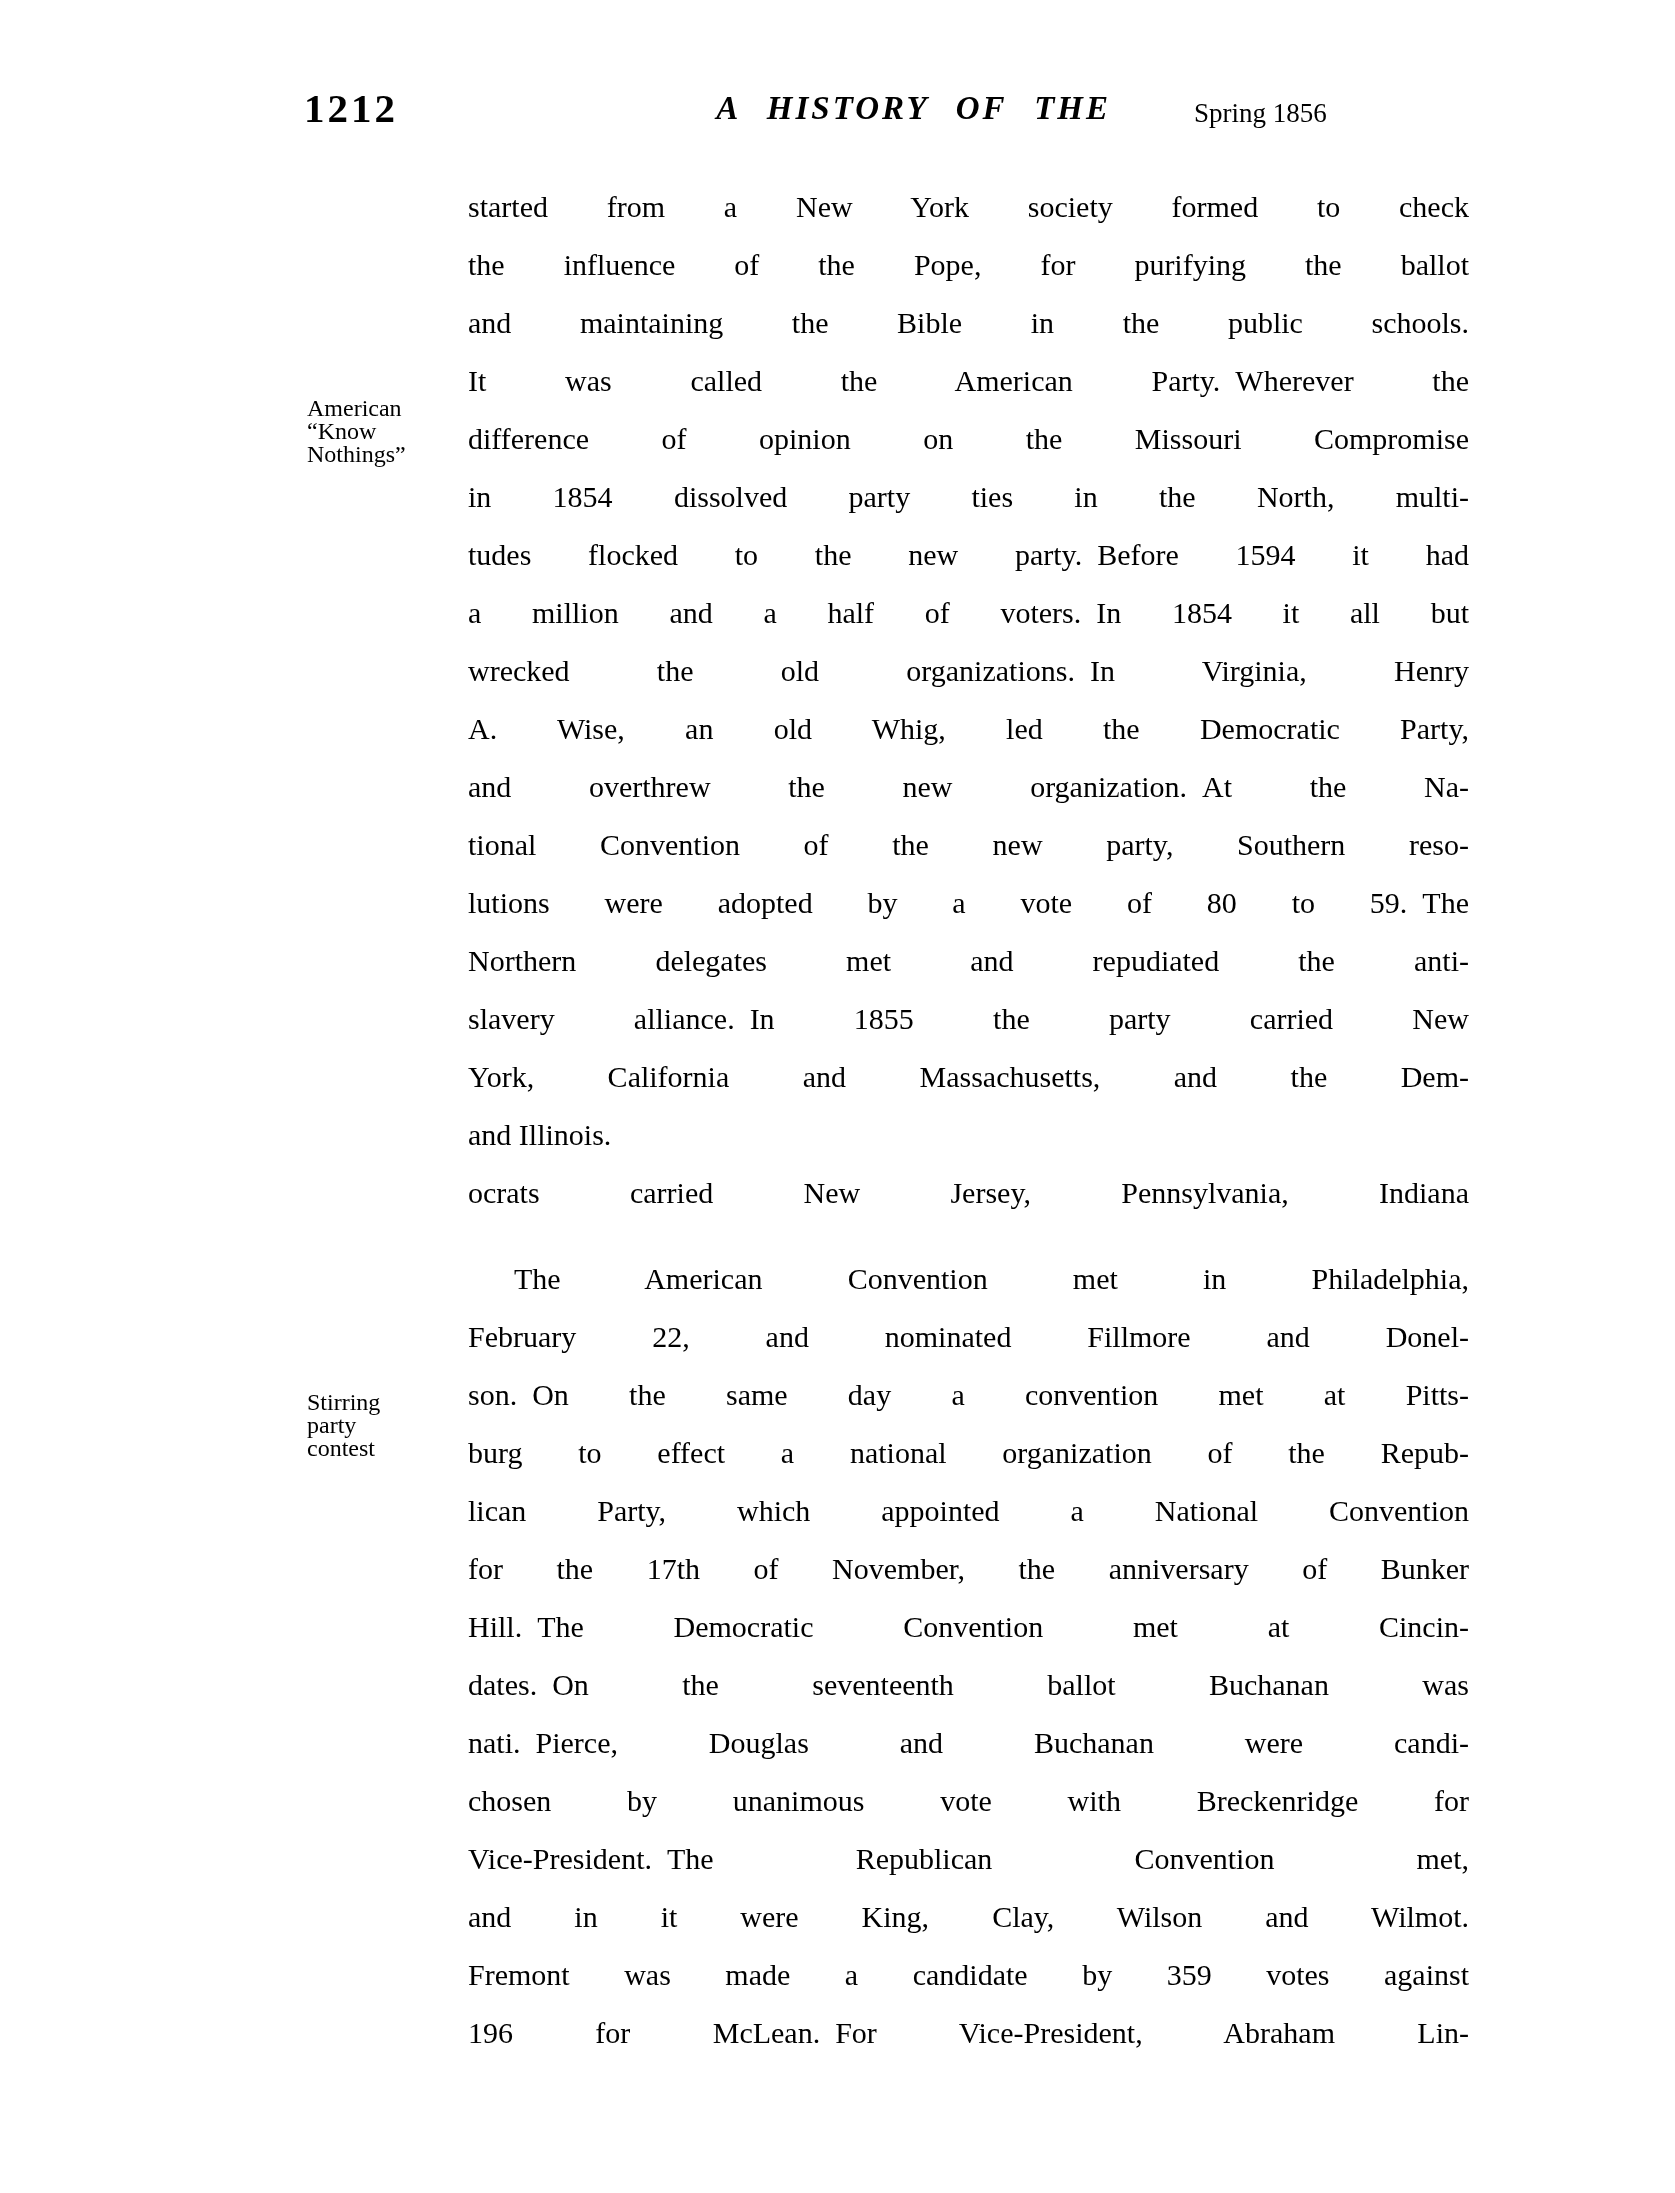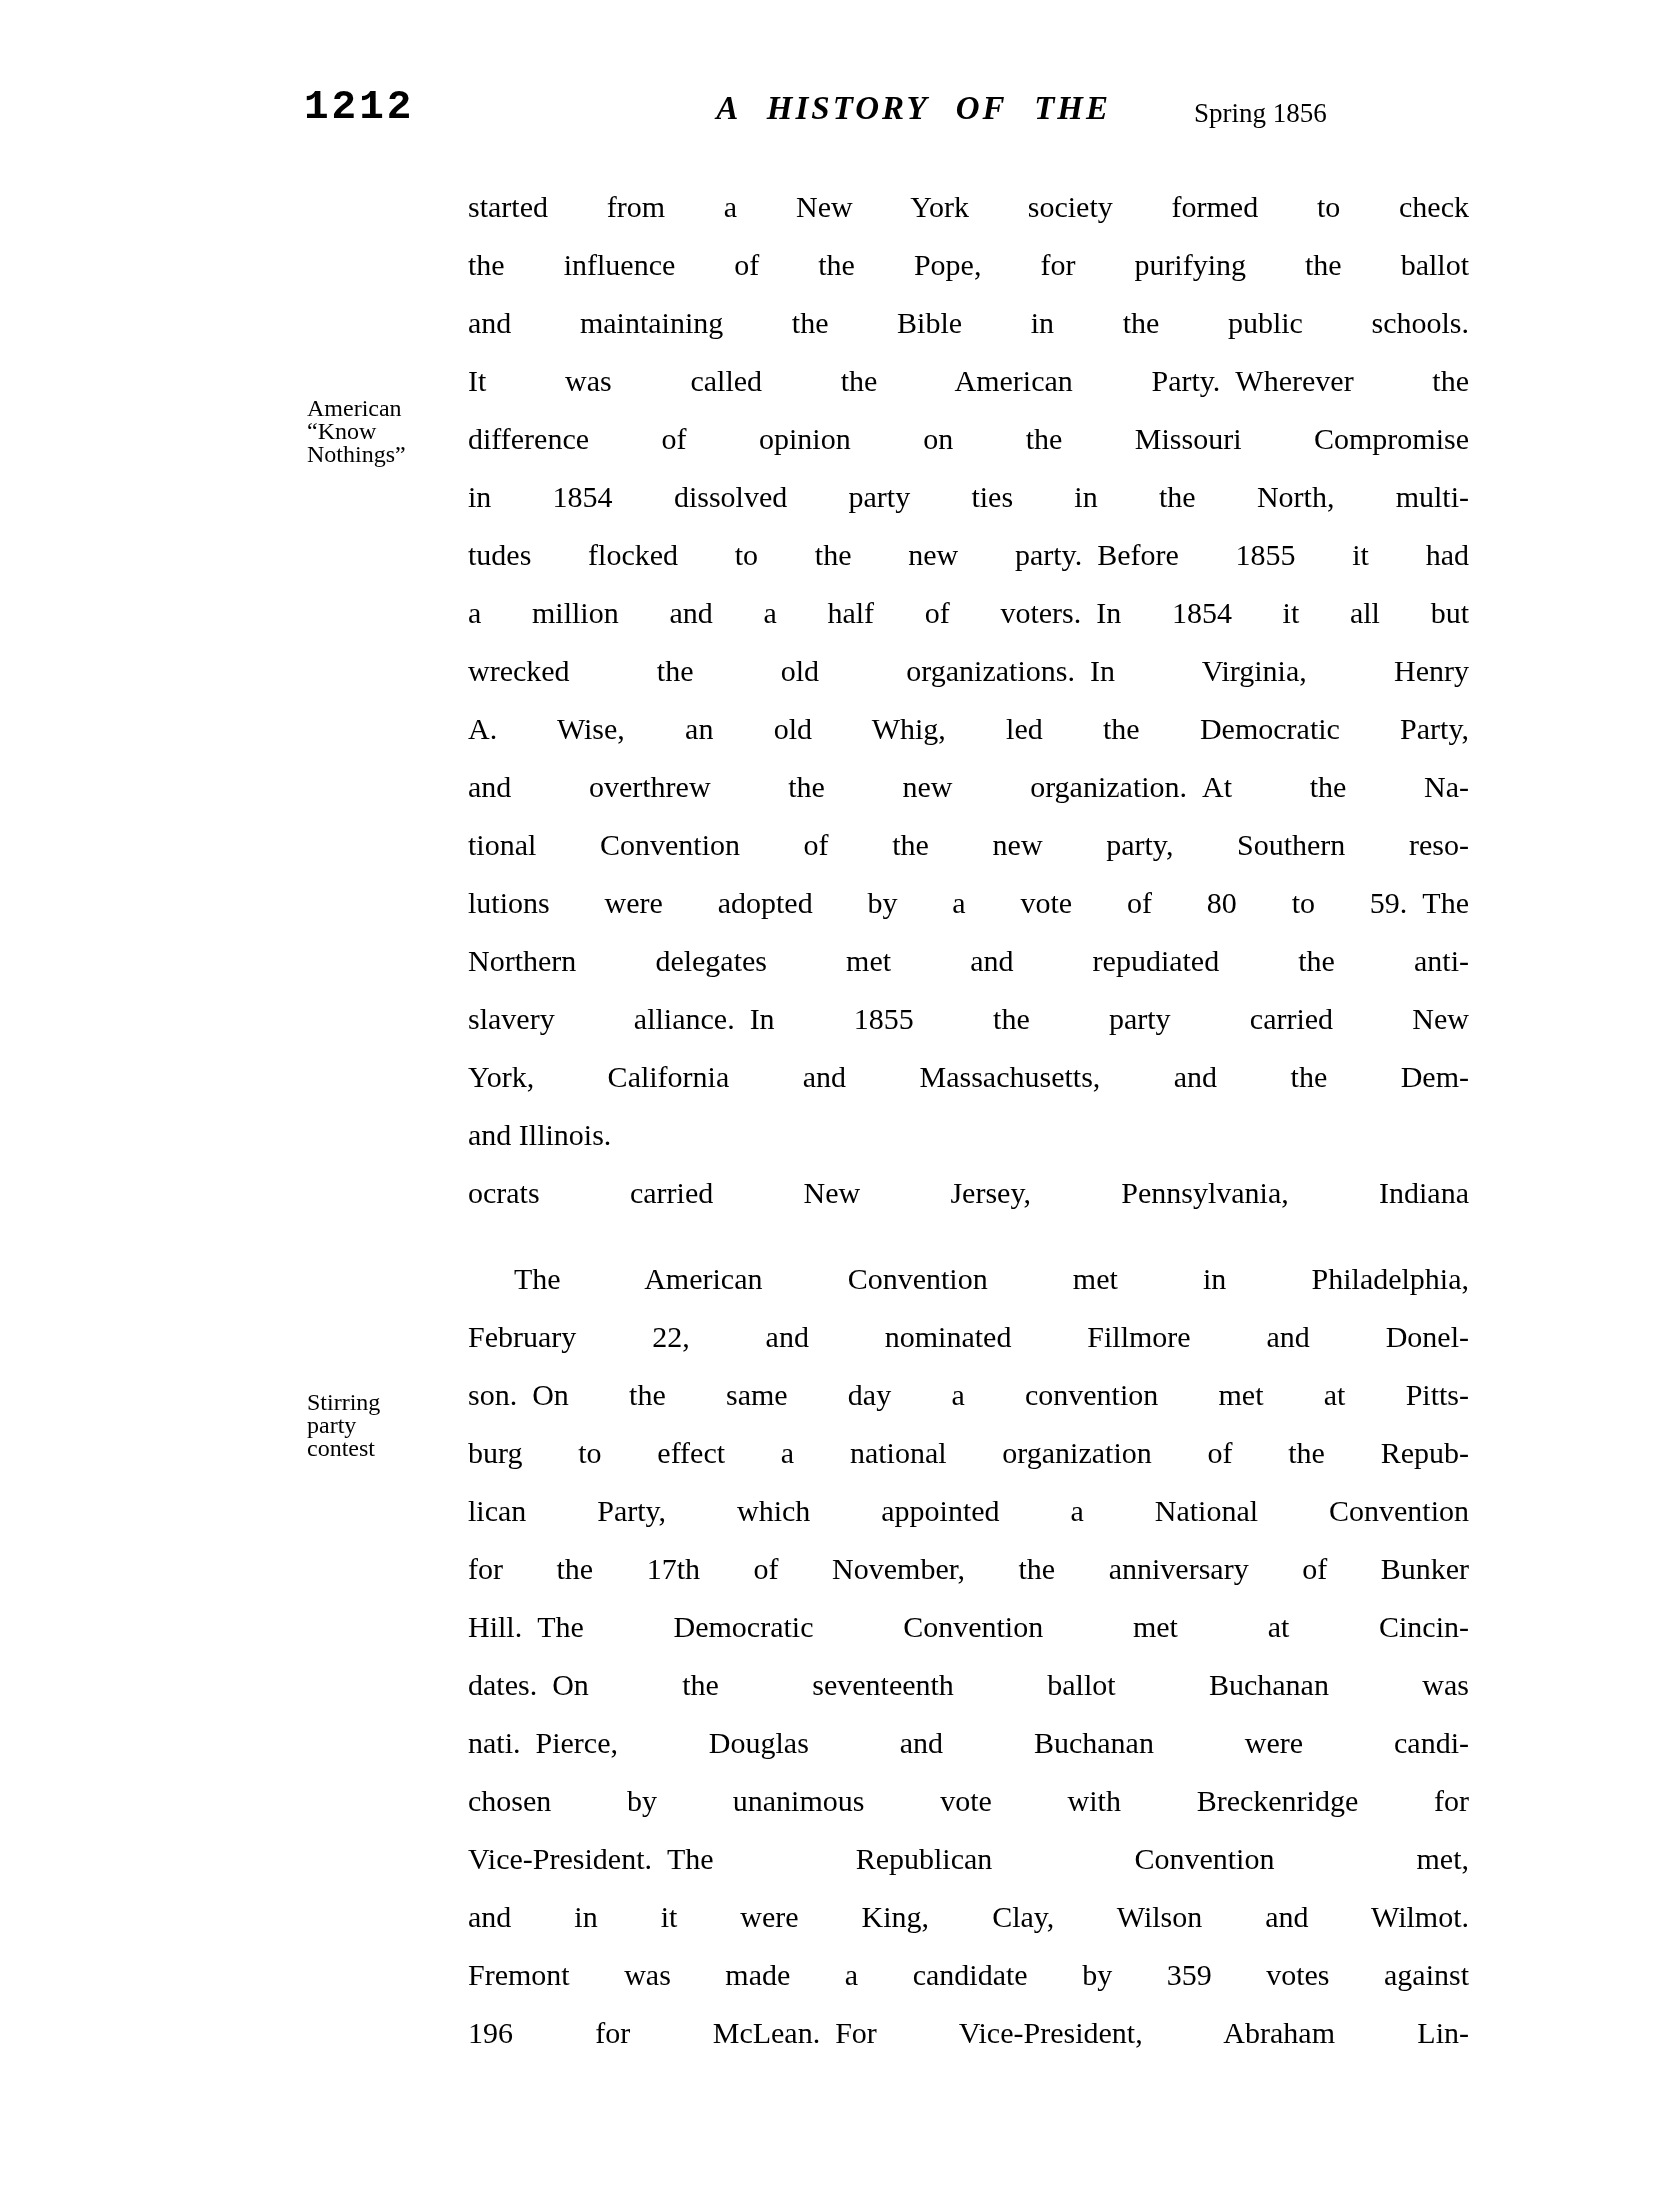--- a/index.html
+++ b/index.html
@@ -17,21 +17,20 @@
     overflow: hidden;
   }
   
   .page-number {
     position: absolute;
     left: 304px;
     top: 84px;
     font-size: 41px;
     font-weight: 700;
     letter-spacing: 3px;
-    font-family: Liberation Mono, monospace;
   }
   .running-title {
     position: absolute;
     left: 683px;
     top: 90px;
     width: 428px;
     text-align: right;
     font-style: italic;
     font-weight: 700;
     font-size: 33px;
@@ -97,21 +96,21 @@
 party
 contest</div>
 
   <div class="text-column">
       <div class="line">started from a New York society formed to check</div>
       <div class="line">the influence of the Pope, for purifying the ballot</div>
       <div class="line">and maintaining the Bible in the public schools.</div>
       <div class="line">It was called the American Party. Wherever the</div>
       <div class="line">difference of opinion on the Missouri Compromise</div>
       <div class="line">in 1854 dissolved party ties in the North, multi-</div>
-      <div class="line">tudes flocked to the new party. Before 1855 it had</div>
+      <div class="line">tudes flocked to the new party. Before 1594 it had</div>
       <div class="line">a million and a half of voters. In 1854 it all but</div>
       <div class="line">wrecked the old organizations. In Virginia, Henry</div>
       <div class="line">A. Wise, an old Whig, led the Democratic Party,</div>
       <div class="line">and overthrew the new organization. At the Na-</div>
       <div class="line">tional Convention of the new party, Southern reso-</div>
       <div class="line">lutions were adopted by a vote of 80 to 59. The</div>
       <div class="line">Northern delegates met and repudiated the anti-</div>
       <div class="line">slavery alliance. In 1855 the party carried New</div>
       <div class="line">York, California and Massachusetts, and the Dem-</div>
       <div class="line no-fill">and Illinois.</div>

